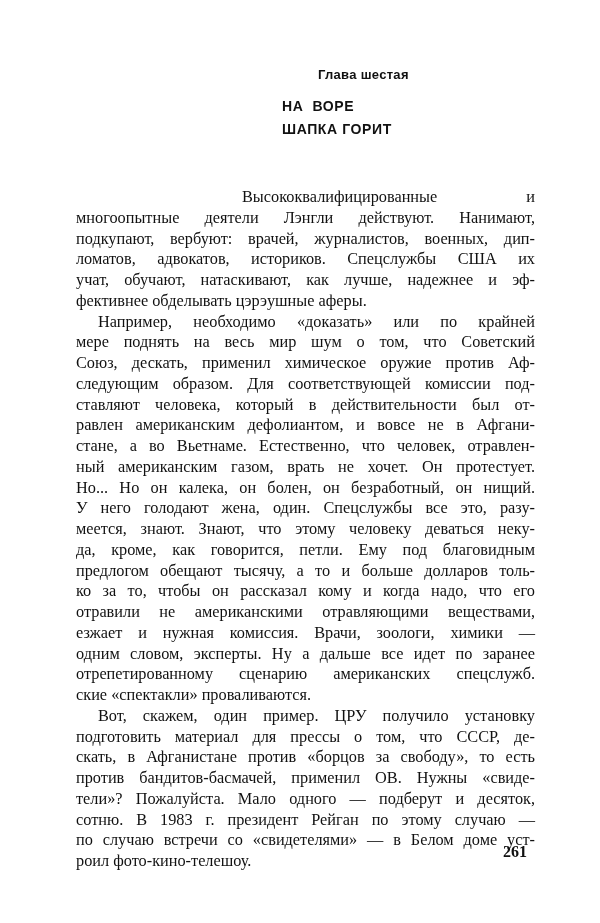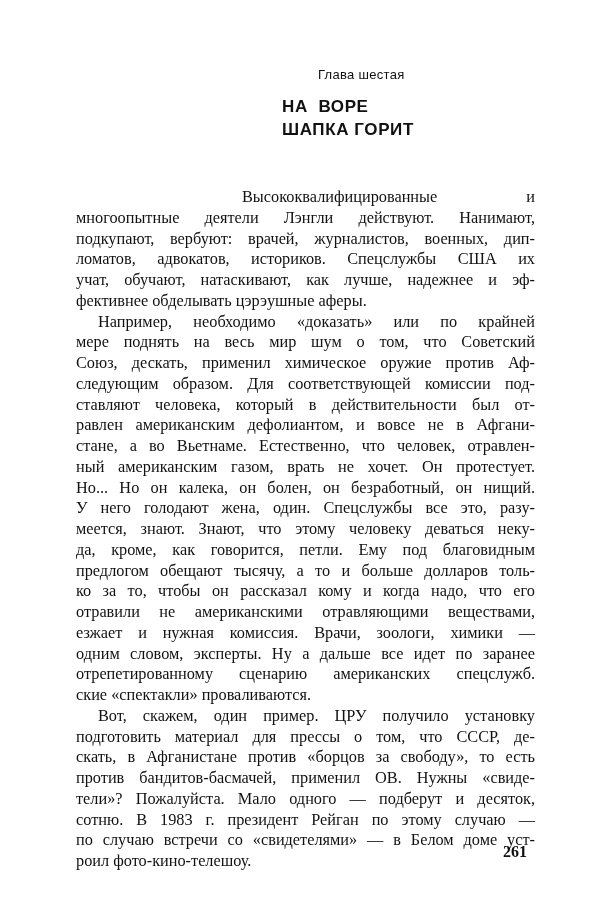--- a/index.html
+++ b/index.html
@@ -1,18 +1,18 @@
 <!DOCTYPE html>
 <html><head>
 <meta charset="utf-8">
 <style>
   html, body { margin:0; padding:0; background:#ffffff; }
   body { width:600px; height:923px; position:relative; overflow:hidden; color:#111; }
-  .chapter-label { position:absolute; left:282px; top:67px; font-family:"Liberation Sans", sans-serif; font-weight:normal; font-size:13px; letter-spacing:0.3px;padding-left:36px; }
-  .title { position:absolute; left:282px; top:95px; font-family:"Liberation Sans", sans-serif; font-weight:bold; font-size:17px; line-height:23px; letter-spacing:0.6px; }
+  .chapter-label { position:absolute; left:282px; top:67px; font-family:"Liberation Sans", sans-serif; font-weight:bold; font-size:13px; letter-spacing:0.3px;padding-left:36px; }
+  .title { position:absolute; left:282px; top:95px; font-family:"Liberation Sans", sans-serif; font-weight:bold; font-size:14px; line-height:23px; letter-spacing:0.6px; }
   .title div { white-space:pre; }
   .text { position:absolute; left:76px; top:187px; width:459px; font-family:"Liberation Serif", serif; font-size:16.3px; line-height:20.75px; }
   .line { display:block; white-space:nowrap; text-align:justify; text-align-last:justify; height:20.75px; }
   .line.indent { padding-left:22px; }
   .line.first { padding-left:166px; }
   .line.last { text-align-last:left; }
   .page-num { position:absolute; left:503px; top:843px; font-family:Liberation Serif, serif; font-weight:bold; font-size:16px; }
 </style>
 </head>
 <body>

